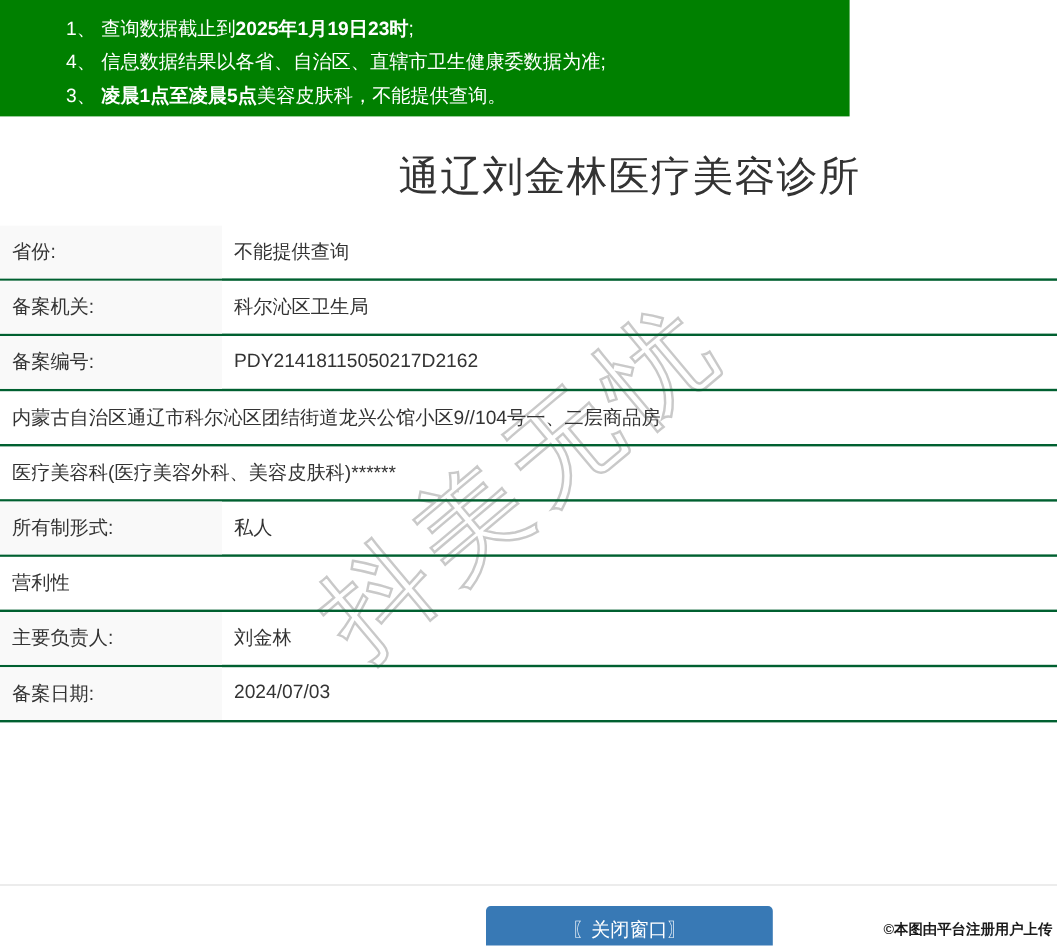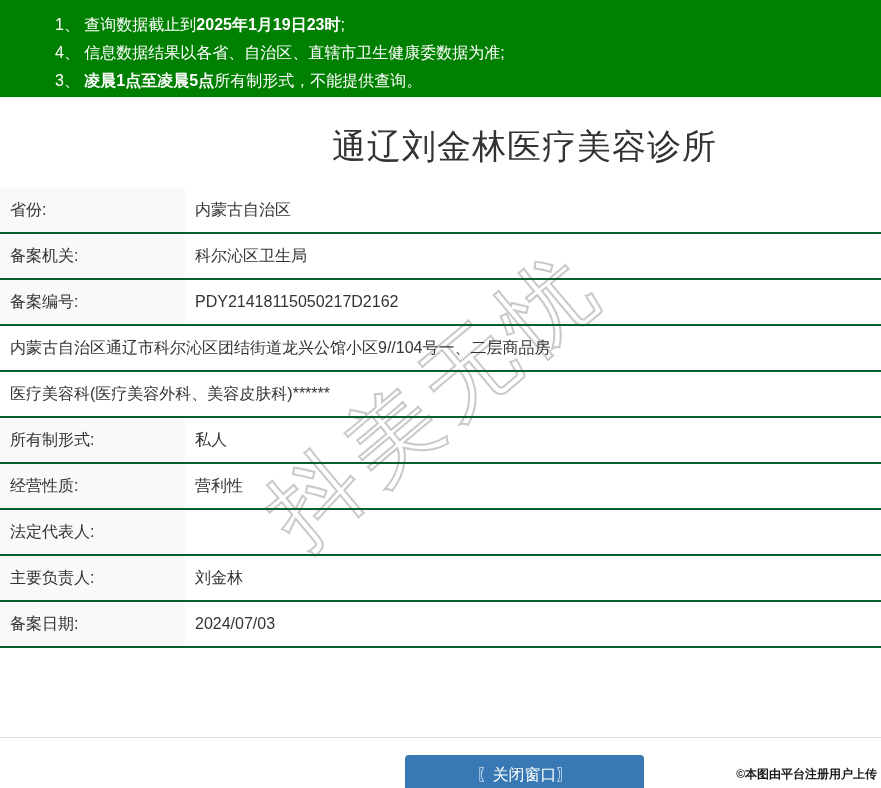--- a/index.html
+++ b/index.html
@@ -8,21 +8,21 @@
     position: relative;
     width: 881px; height: 788px;
     overflow: hidden;
     background: #ffffff;
     font-family: "Liberation Sans", "DejaVu Sans", sans-serif;
   }
 
   
   .notice {
     position: absolute; top: 0; left: 0;
-    width: 881px; height: 97px;
+    width: 708px; height: 97px;
     background: #008000;
     color: #ffffff;
     padding-top: 11px;
   }
   .notice-line {
     padding-left: 55px;
     font-size: 16px;
     line-height: 28px;
     white-space: nowrap;
   }
@@ -109,59 +109,54 @@
                  -1px -1px #fff, 1px 1px #fff, -1px 1px #fff, 1px -1px #fff;
     white-space: nowrap;
   }
 </style>
 </head>
 <body>
 
 <div class="notice">
   <div class="notice-line"><span>1、 查询数据截止到</span><b>2025年1月19日23时</b><span>;</span></div>
   <div class="notice-line"><span>4、 信息数据结果以各省、自治区、直辖市卫生健康委数据为准;</span><b></b><span></span></div>
-  <div class="notice-line"><span>3、 </span><b>凌晨1点至凌晨5点</b><span>所有制形式，不能提供查询。</span></div>
+  <div class="notice-line"><span>3、 </span><b>凌晨1点至凌晨5点</b><span>美容皮肤科，不能提供查询。</span></div>
 </div>
 
 <div class="page-title">通辽刘金林医疗美容诊所</div>
 
 <svg class="watermark-svg" viewBox="0 0 881 788">
   <text x="435" y="430" text-anchor="middle" transform="rotate(-40 435 400)" font-size="90" letter-spacing="10" fill="none" stroke="#c9c9c9" stroke-width="2">抖美无忧</text>
 </svg>
 
 <div class="info-table">
   <div class="info-row">
     <div class="cell-label">省份:</div>
-    <div class="cell-value">内蒙古自治区</div>
+    <div class="cell-value">不能提供查询</div>
   </div>
   <div class="info-row">
     <div class="cell-label">备案机关:</div>
     <div class="cell-value">科尔沁区卫生局</div>
   </div>
   <div class="info-row">
     <div class="cell-label">备案编号:</div>
     <div class="cell-value">PDY21418115050217D2162</div>
   </div>
   <div class="info-row">
     <div class="cell-value">内蒙古自治区通辽市科尔沁区团结街道龙兴公馆小区9//104号一、二层商品房</div>
   </div>
   <div class="info-row">
     <div class="cell-value">医疗美容科(医疗美容外科、美容皮肤科)******</div>
   </div>
   <div class="info-row">
     <div class="cell-label">所有制形式:</div>
     <div class="cell-value">私人</div>
   </div>
   <div class="info-row">
-    <div class="cell-label">经营性质:</div>
     <div class="cell-value">营利性</div>
-  </div>
-  <div class="info-row">
-    <div class="cell-label">法定代表人:</div>
-    <div class="cell-value"></div>
   </div>
   <div class="info-row">
     <div class="cell-label">主要负责人:</div>
     <div class="cell-value">刘金林</div>
   </div>
   <div class="info-row">
     <div class="cell-label">备案日期:</div>
     <div class="cell-value">2024/07/03</div>
   </div>
 </div>

